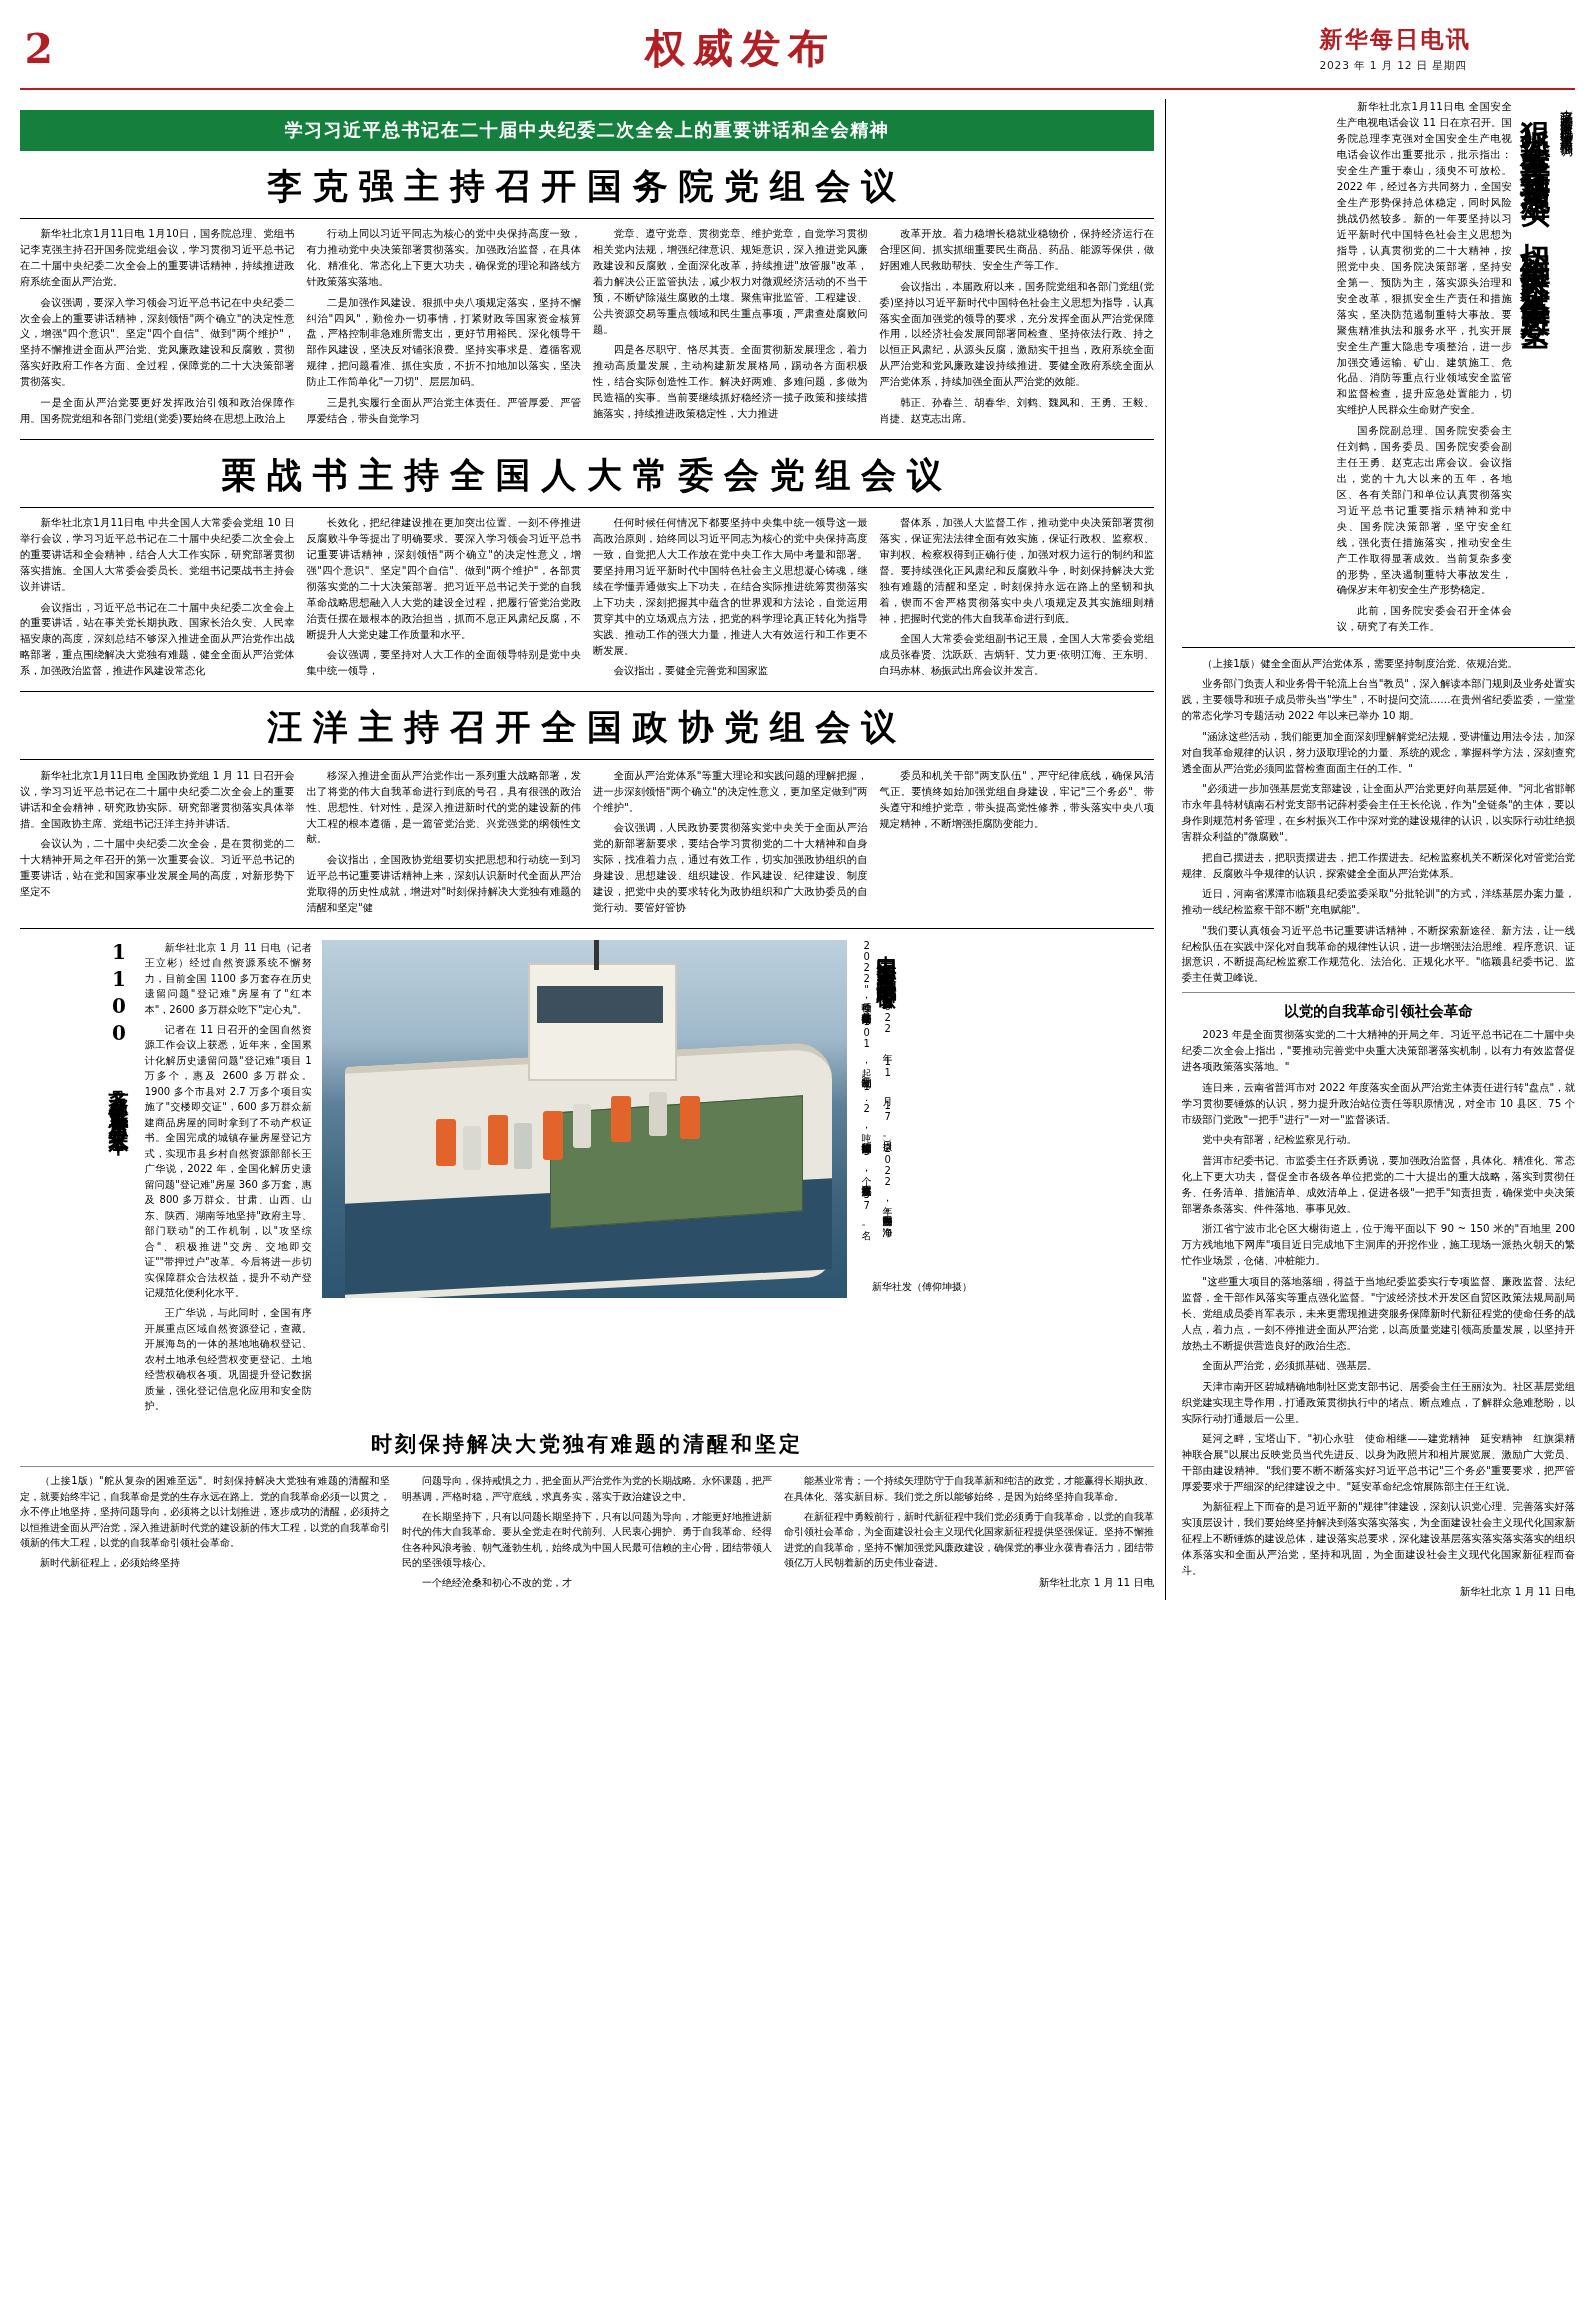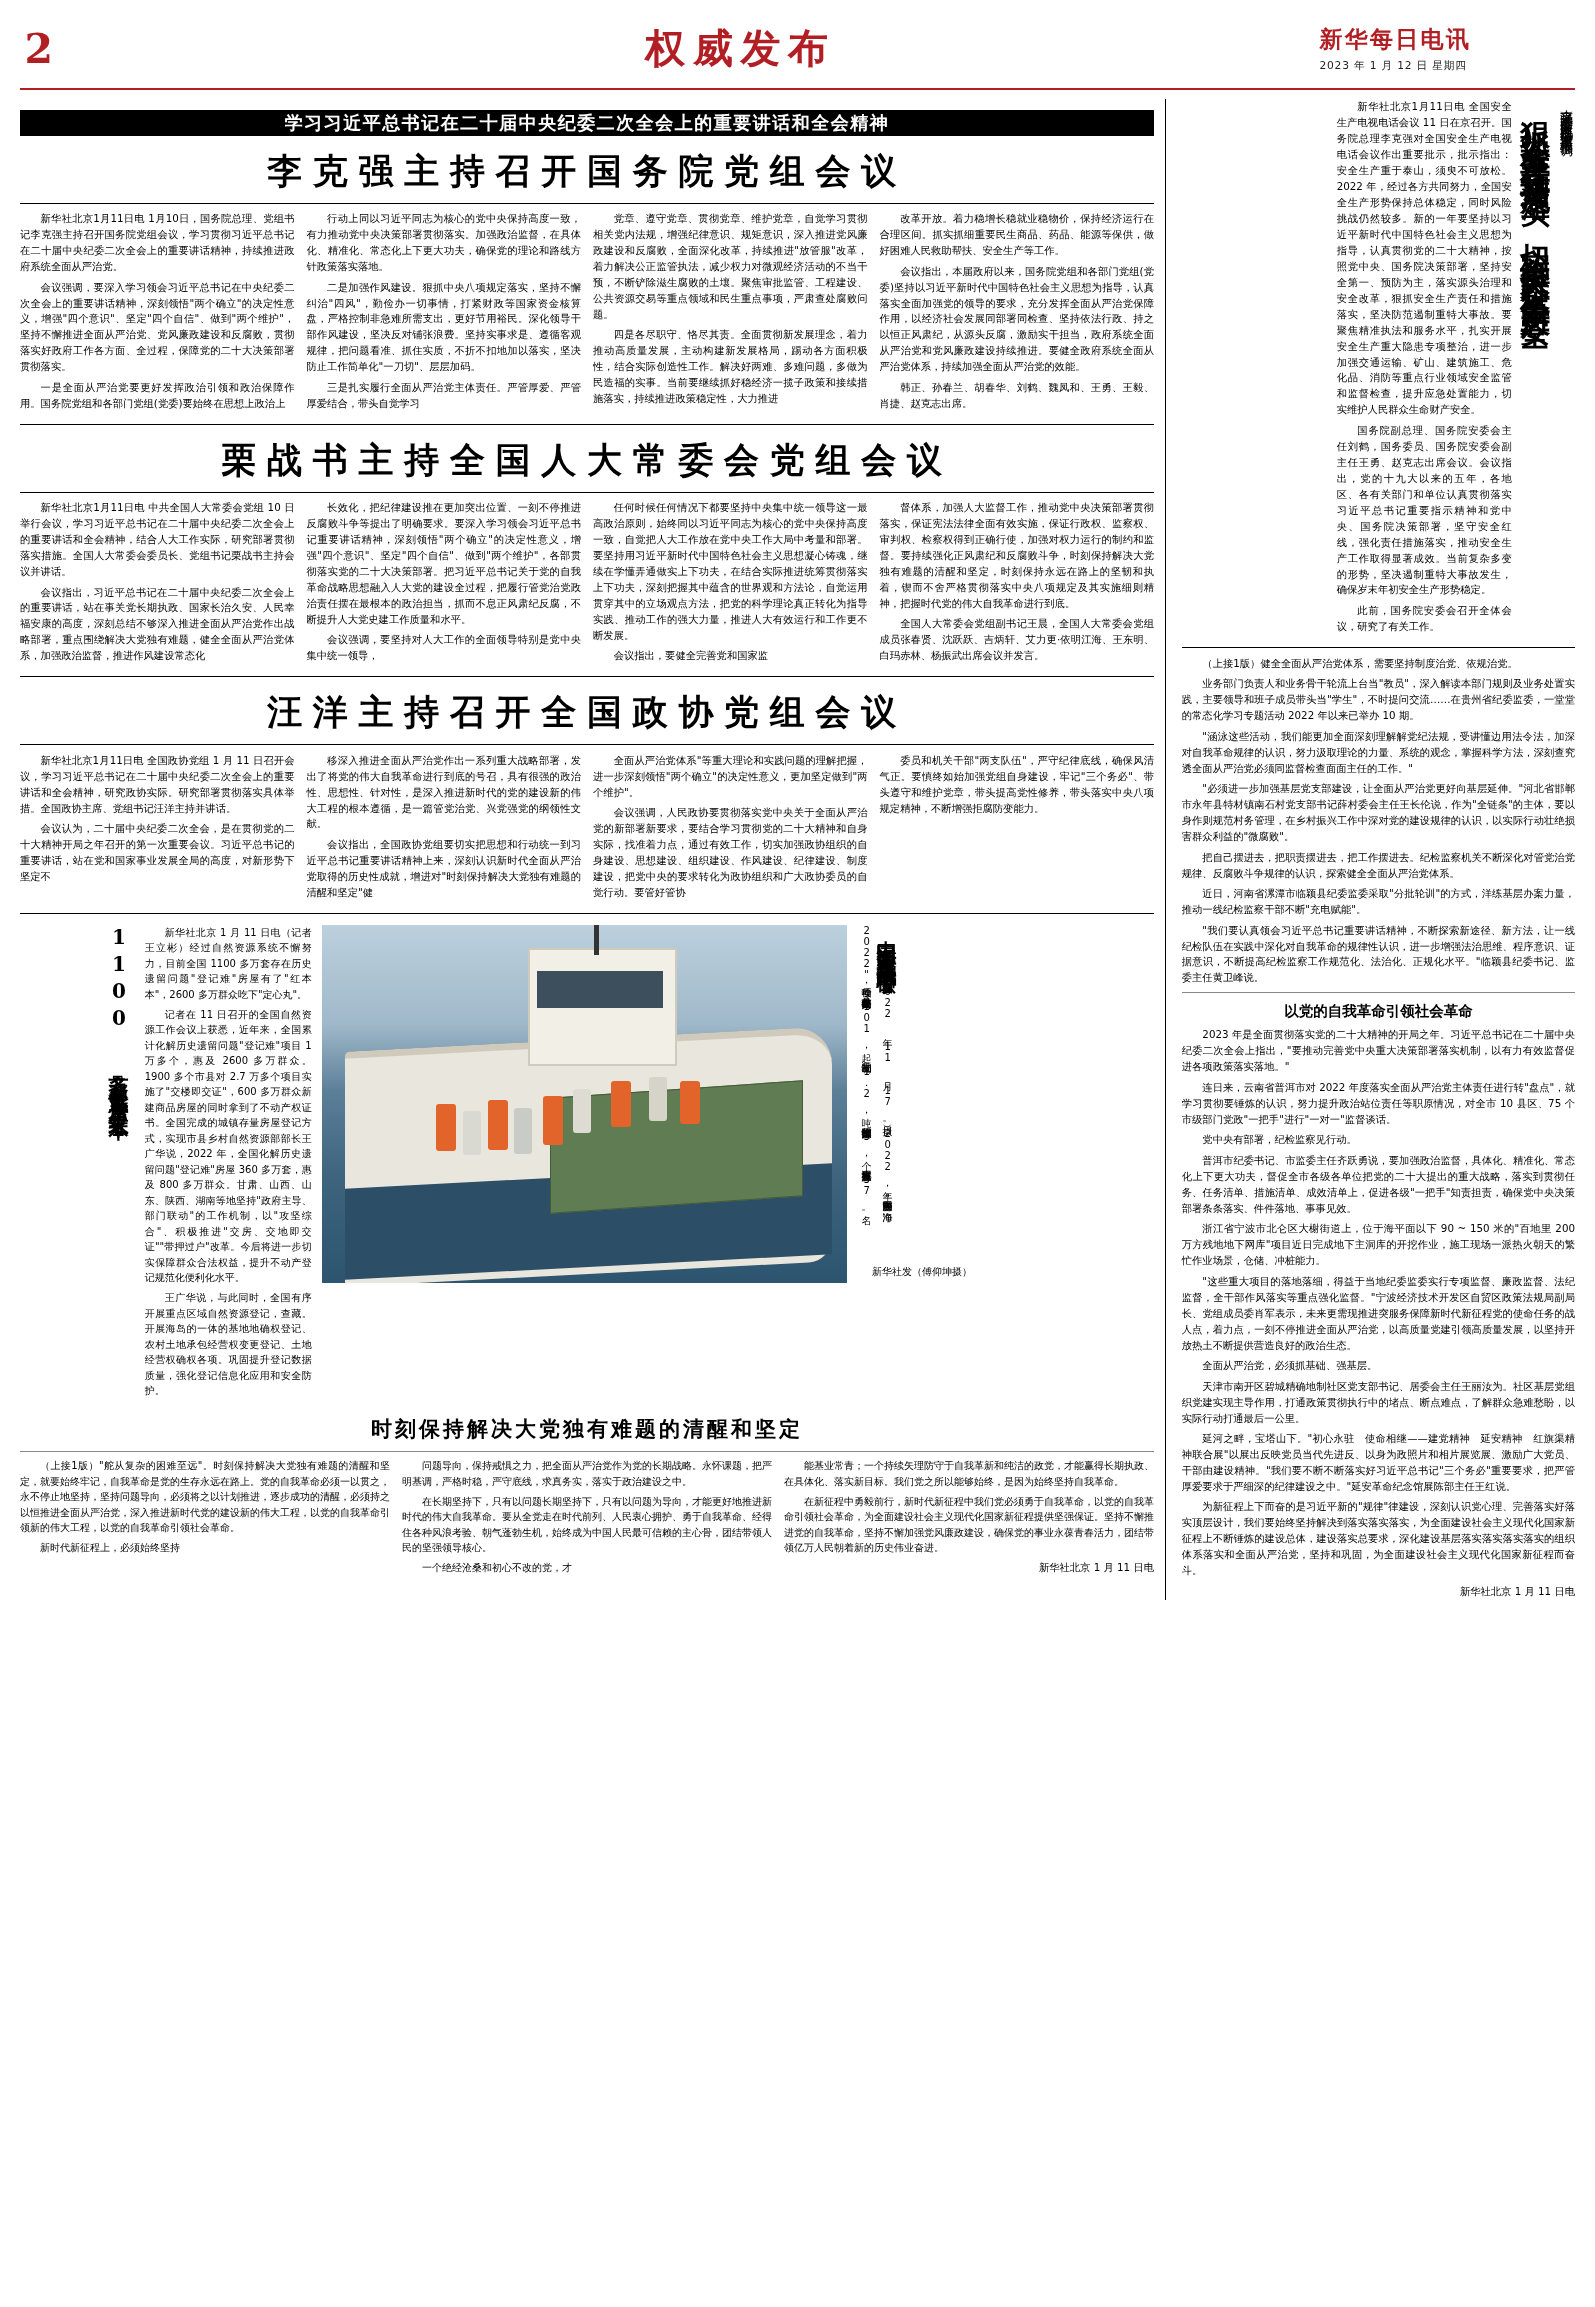--- a/index.html
+++ b/index.html
@@ -8,21 +8,21 @@
 
   
   .masthead{display:flex;align-items:center;justify-content:space-between;height:70px;border-bottom:2.3px solid #b11f24;padding:0 4.6px 4.6px 4.6px;}
   .page-num{color:#b11f24;font-size:41px;font-weight:bold;font-family:"DejaVu Serif","Liberation Serif",serif;width:137px;}
   .masthead-title{color:#b11f24;font-size:40px;font-weight:bold;letter-spacing:7.6px;font-family:"DejaVu Serif","Liberation Serif",serif;flex:1;text-align:center;}
   .masthead-right{width:251px;}
   .paper-name{color:#b11f24;font-size:23px;font-weight:bold;letter-spacing:2.3px;font-family:"DejaVu Serif","Liberation Serif",serif;}
   .paper-date{font-size:10.7px;color:#222;margin-top:4.6px;letter-spacing:0.8px;}
 
   
-  .banner{margin-top:10.7px;background:#000000;color:#fff;height:26px;display:flex;align-items:center;justify-content:center;}
+  .banner{margin-top:10.7px;background:#15803d;color:#fff;height:41px;display:flex;align-items:center;justify-content:center;}
   .banner span{font-size:18px;font-weight:bold;letter-spacing:1.5px;font-family:"DejaVu Serif","Liberation Serif",serif;}
 
   
   .body-wrap{display:flex;margin-top:9px;gap:10.7px;}
   .left-zone{width:1142px;}
   .right-zone{width:396px;border-left:0.8px solid #000;padding-left:16px;}
 
   
   .headline{text-align:center;font-family:"DejaVu Serif","Liberation Serif",serif;font-weight:bold;font-size:35px;letter-spacing:10.7px;margin:12px 0 3px 0;}
   .subhead{text-align:center;font-size:16.7px;font-weight:bold;letter-spacing:2.3px;margin-bottom:7.6px;font-family:"DejaVu Serif","Liberation Serif",serif;}

